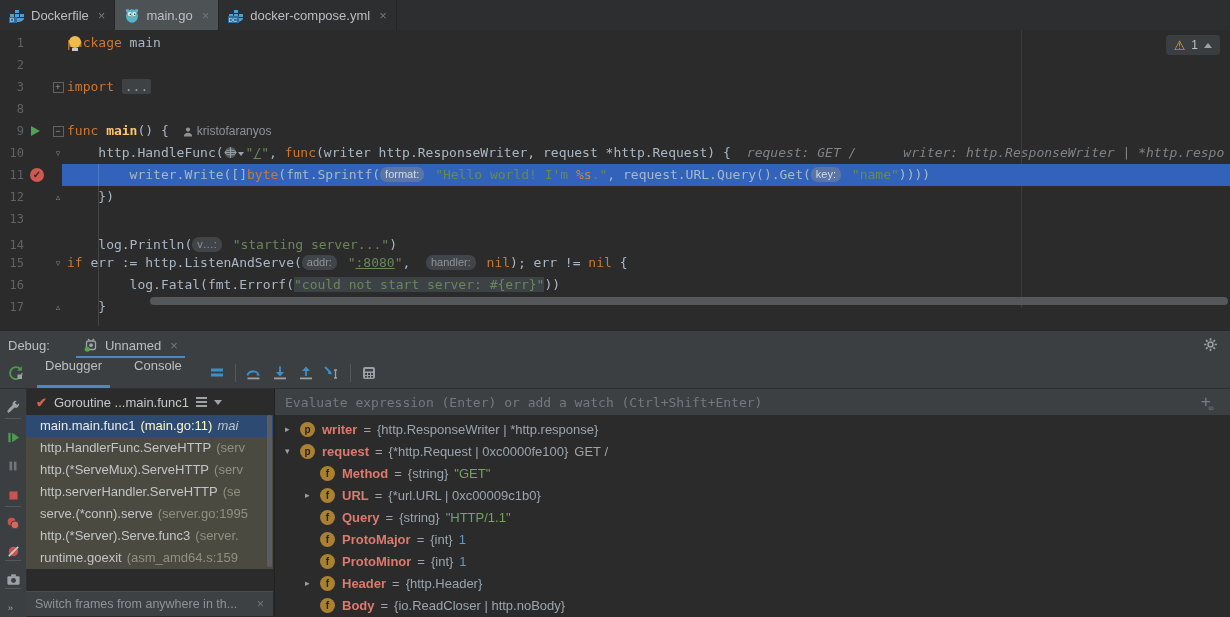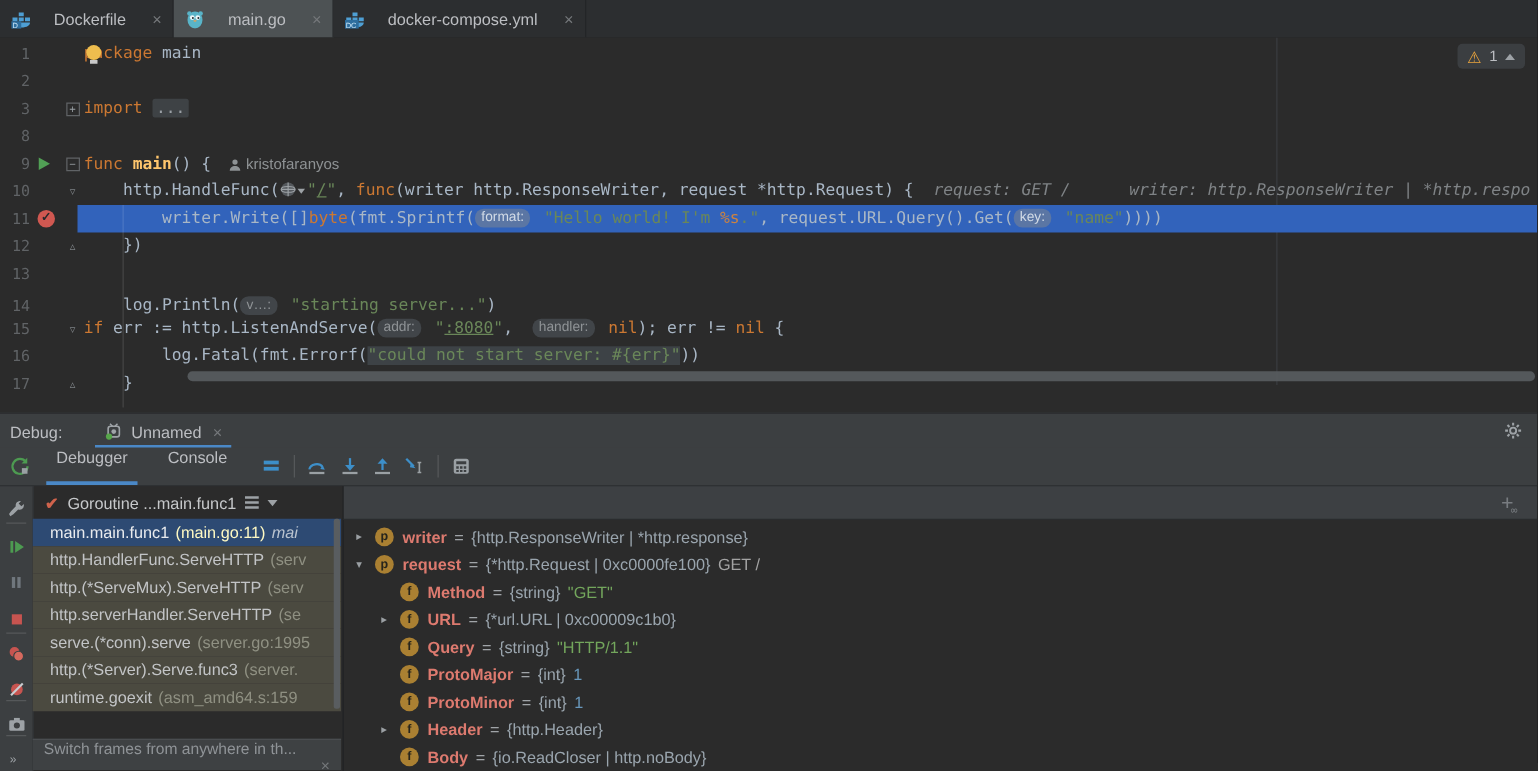--- a/index.html
+++ b/index.html
@@ -1,21 +1,21 @@
 <!DOCTYPE html>
 <html><head>
 <meta charset="utf-8">
 <style>
   html,body{margin:0;padding:0;background:#1e1f21;}
   #win{position:relative;width:1230px;height:617px;background:#2b2b2b;overflow:hidden;
        font-family:"Liberation Sans",sans-serif;color:#bcbec2;font-size:13px;}
   
   .tabbar{position:absolute;top:0;left:0;right:0;height:30px;background:#2c2e30;
           border-bottom:1px solid #202224;display:flex;align-items:stretch;}
-  .tab{display:flex;align-items:center;gap:18px;padding:0 9px;border-right:1px solid #232527;
+  .tab{display:flex;align-items:center;gap:6px;padding:0 9px;border-right:1px solid #232527;
        color:#bcbec2;cursor:default;}
   .tab.active{background:#4d5254;}
   .ticon{width:16px;height:16px;display:flex;align-items:center;justify-content:center;}
   .tclose{color:#75787b;margin-left:3px;font-size:13px;}
   
   .editor{position:absolute;top:30px;left:0;right:0;height:300px;overflow:hidden;background:#2b2b2b;}
   .mguide{position:absolute;left:1021px;top:0;height:278px;width:1px;background:#3a3d40;z-index:0;}
   .iguide{position:absolute;left:98px;top:134px;height:162px;width:1px;background:rgba(255,255,255,.12);z-index:3;}
   .line{position:absolute;left:0;width:100%;height:22px;}
   .num{position:absolute;left:0;top:0;width:24px;text-align:right;
@@ -84,21 +84,21 @@
   .frow.lib{background:#4b4a40;}
   .frow.sel{background:#2d4a73;}
   .fname{color:#c2c4c6;} .floc{color:#8f9082;margin-left:5px;}
   .frow.sel .fname{color:#e9ebee;} .frow.sel .floc{color:#fef9c3;}
   .fsuffix{font-style:italic;color:#b9c3cf;margin-left:5px;}
   .fscroll{position:absolute;right:1px;top:26px;width:5px;height:152px;background:#595d60;border-radius:2px;}
   .async{position:absolute;left:10px;right:8px;top:184px;height:18px;color:#75797d;display:flex;align-items:center;}
   .async span{text-decoration:line-through;}
   .async i{flex:1;border-top:1px solid #515457;margin-left:2px;}
   .fbanner{position:absolute;left:0;right:0;bottom:1px;height:24px;background:#3e4143;border-top:1px solid #4a4d50;
-           display:flex;padding:0 9px;color:#8f9397;font-size:12.5px;flex-direction:column;}
+           display:flex;align-items:center;padding:0 9px;color:#8f9397;font-size:12.5px;}
   .fbanner .bx{margin-left:auto;color:#75787b;}
   
   .vars{position:absolute;left:274px;right:0;top:0;bottom:0;border-left:1px solid #202224;}
   .evalbar{height:26px;background:#3d4043;border-bottom:1px solid #2a2c2e;display:flex;align-items:center;
            padding:0 10px;font-family:"DejaVu Sans Mono",monospace;font-size:13px;color:#75797d;position:relative;}
   .addwatch{position:absolute;right:16px;top:1px;color:#787c80;font-size:16px;line-height:24px;}
   .addwatch sub{font-size:9px;margin-left:-2px;}
   .vrow{position:absolute;left:0;right:0;height:22px;display:flex;align-items:center;padding-left:10px;
         white-space:nowrap;overflow:hidden;}
   .vrow.d1{padding-left:30px;}
@@ -417,20 +417,21 @@
         </div>
       <div class="fscroll"></div>
       <div class="fbanner">
         <span>Switch frames from anywhere in th...</span>
         <span class="bx">×</span>
       </div>
     </div>
 
     <div class="vars">
       <div class="evalbar">
+        <span>Evaluate expression (Enter) or add a watch (Ctrl+Shift+Enter)</span>
         <span class="addwatch">+<sub>∞</sub></span>
       </div>
       <div id="vrows">
           <div class="vrow" style="top: 29px;">
             <span class="vchev">▸</span>
             <span class="vicon">p</span>
             <span class="vname">writer</span>
             <span class="veq">=</span>
             <span class="vval">{http.ResponseWriter | *http.response}</span>
           </div>

